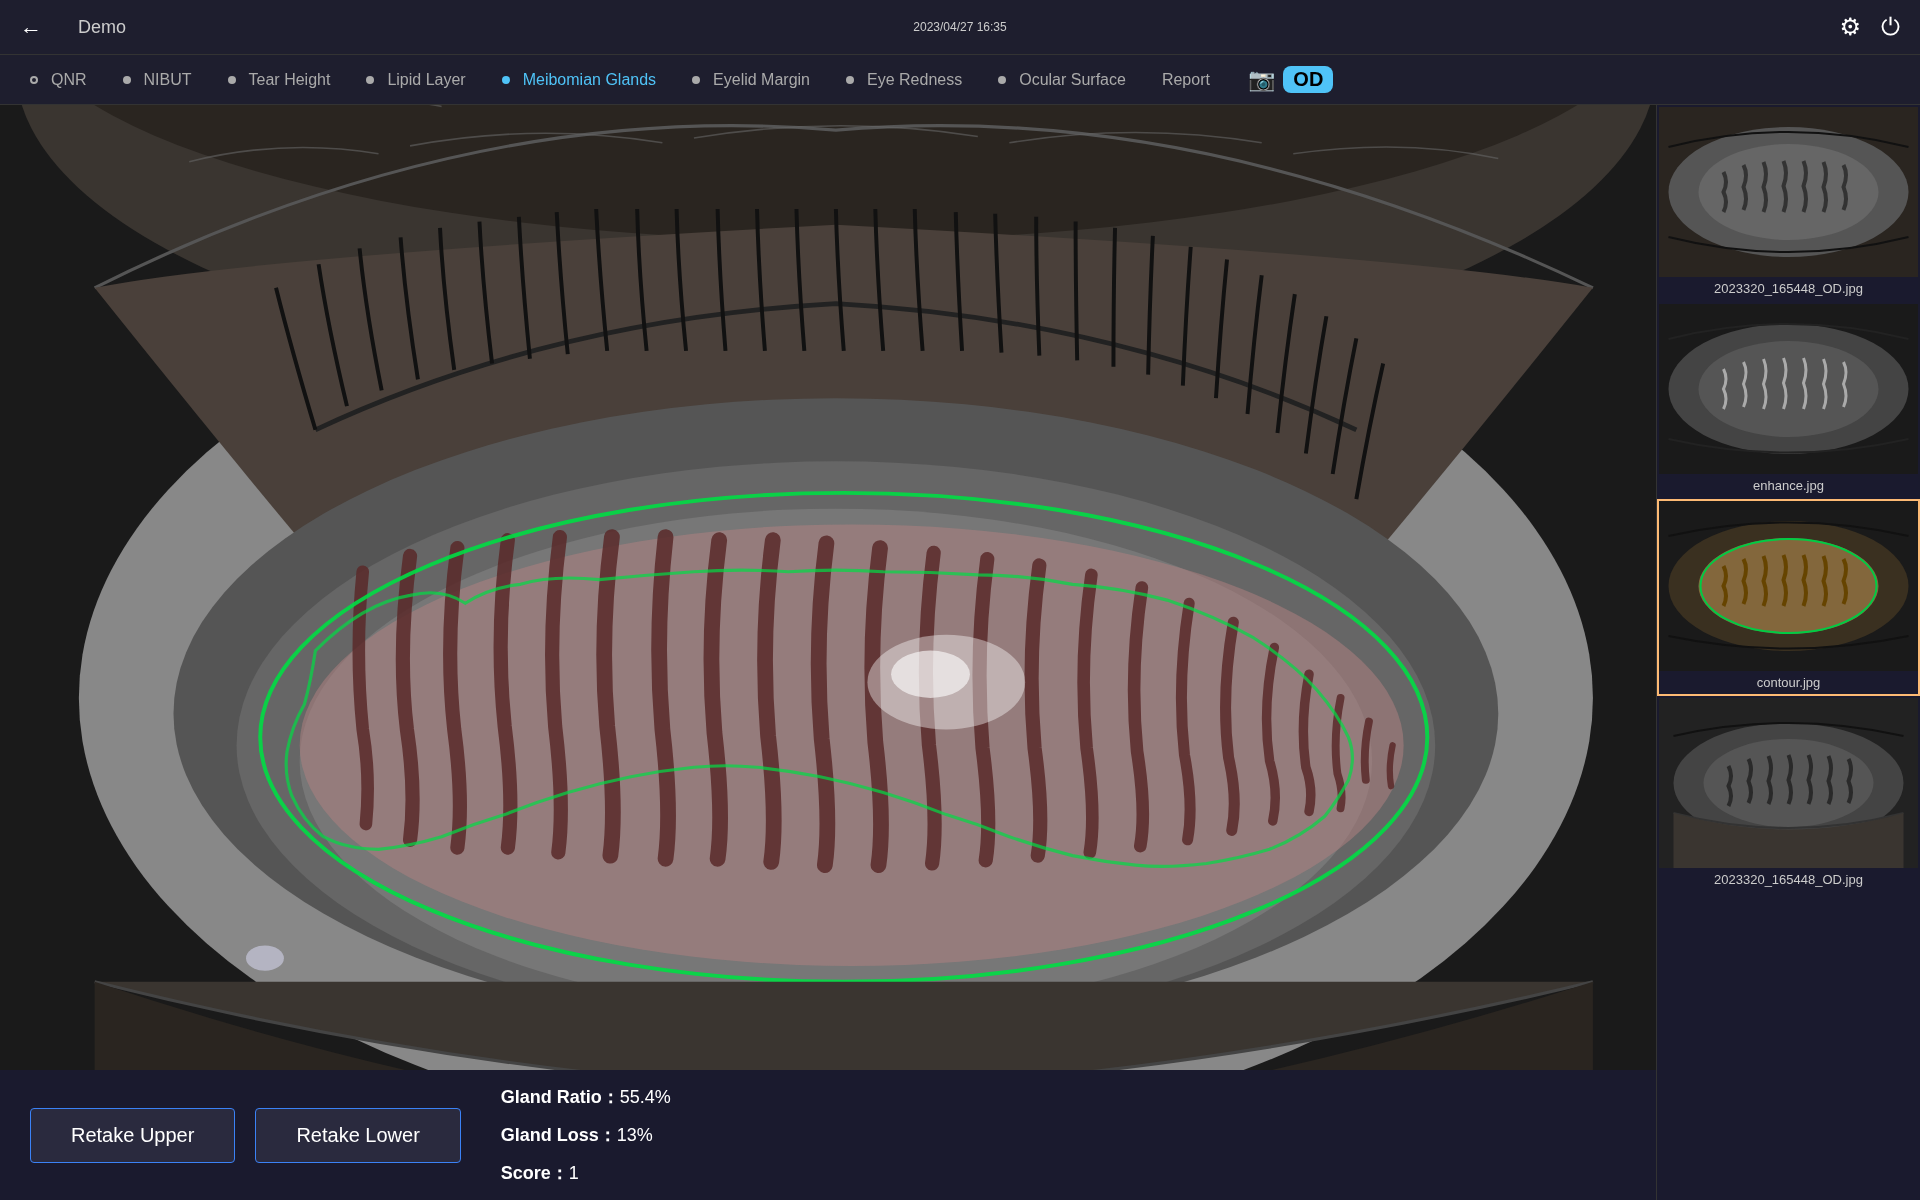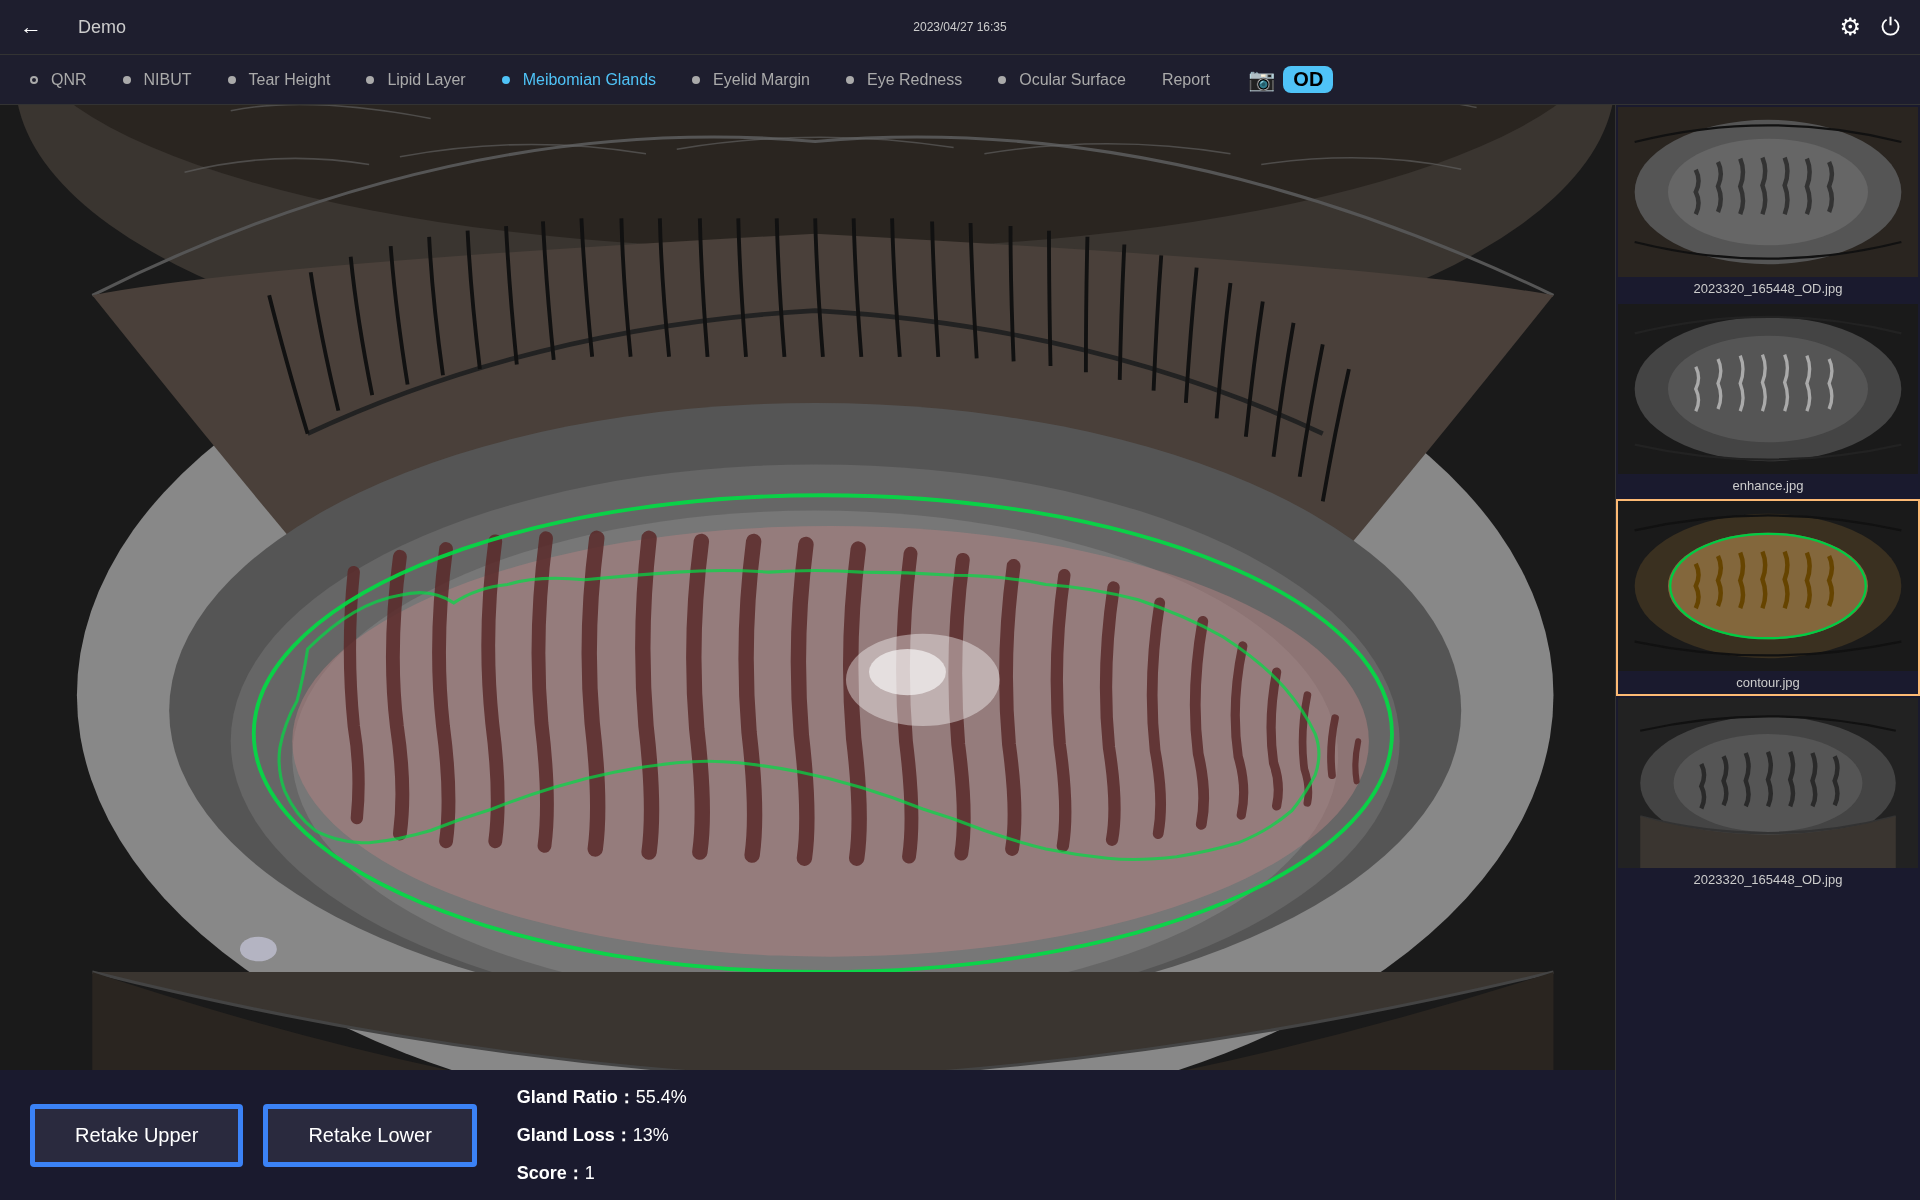--- a/index.html
+++ b/index.html
@@ -136,21 +136,21 @@
       display: flex;
       align-items: center;
       padding: 15px 30px;
       gap: 20px;
       min-height: 90px;
     }
 
     .btn-retake {
       background: #2a2a3e;
       color: #fff;
-      border: 5px solid #3b82f6;
+      border: 1px solid #3b82f6;
       font-size: 20px;
       padding: 15px 40px;
       cursor: pointer;
       border-radius: 4px;
     }
 
     .stats-area {
       display: flex;
       flex-direction: column;
       gap: 14px;
@@ -160,21 +160,21 @@
     }
     .stat-label {
       font-weight: bold;
     }
     .stat-value {
       font-weight: normal;
     }
 
     
     .right-panel {
-      width: 305px;
+      width: 264px;
       background: #1a1a2e;
       border-left: 1px solid #333;
       overflow-y: auto;
       display: flex;
       flex-direction: column;
     }
 
     .thumbnail-item {
       position: relative;
       cursor: pointer;

